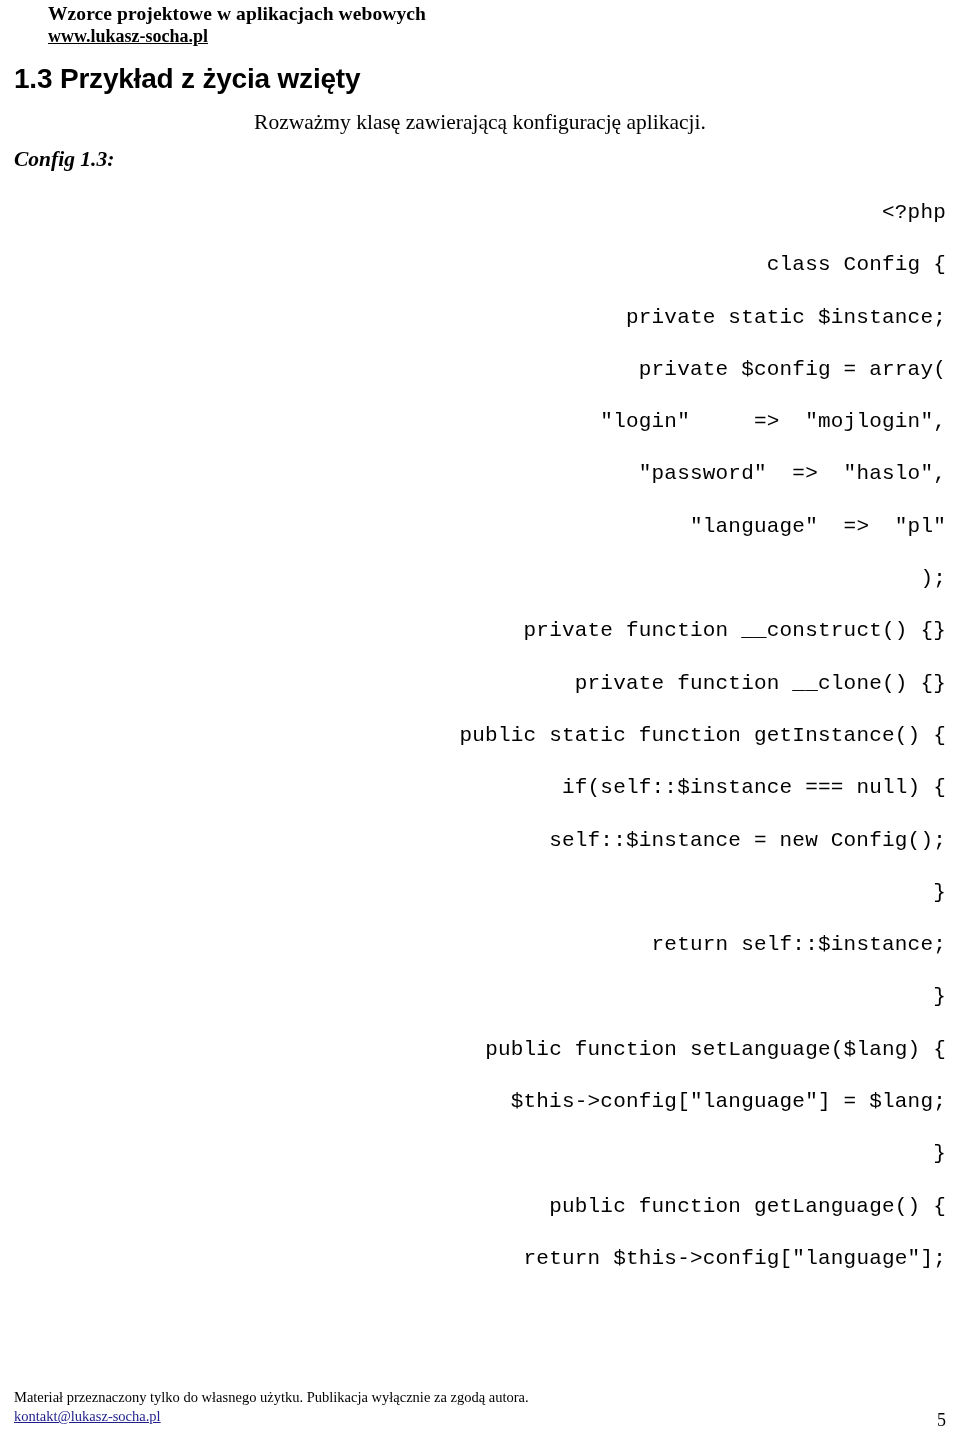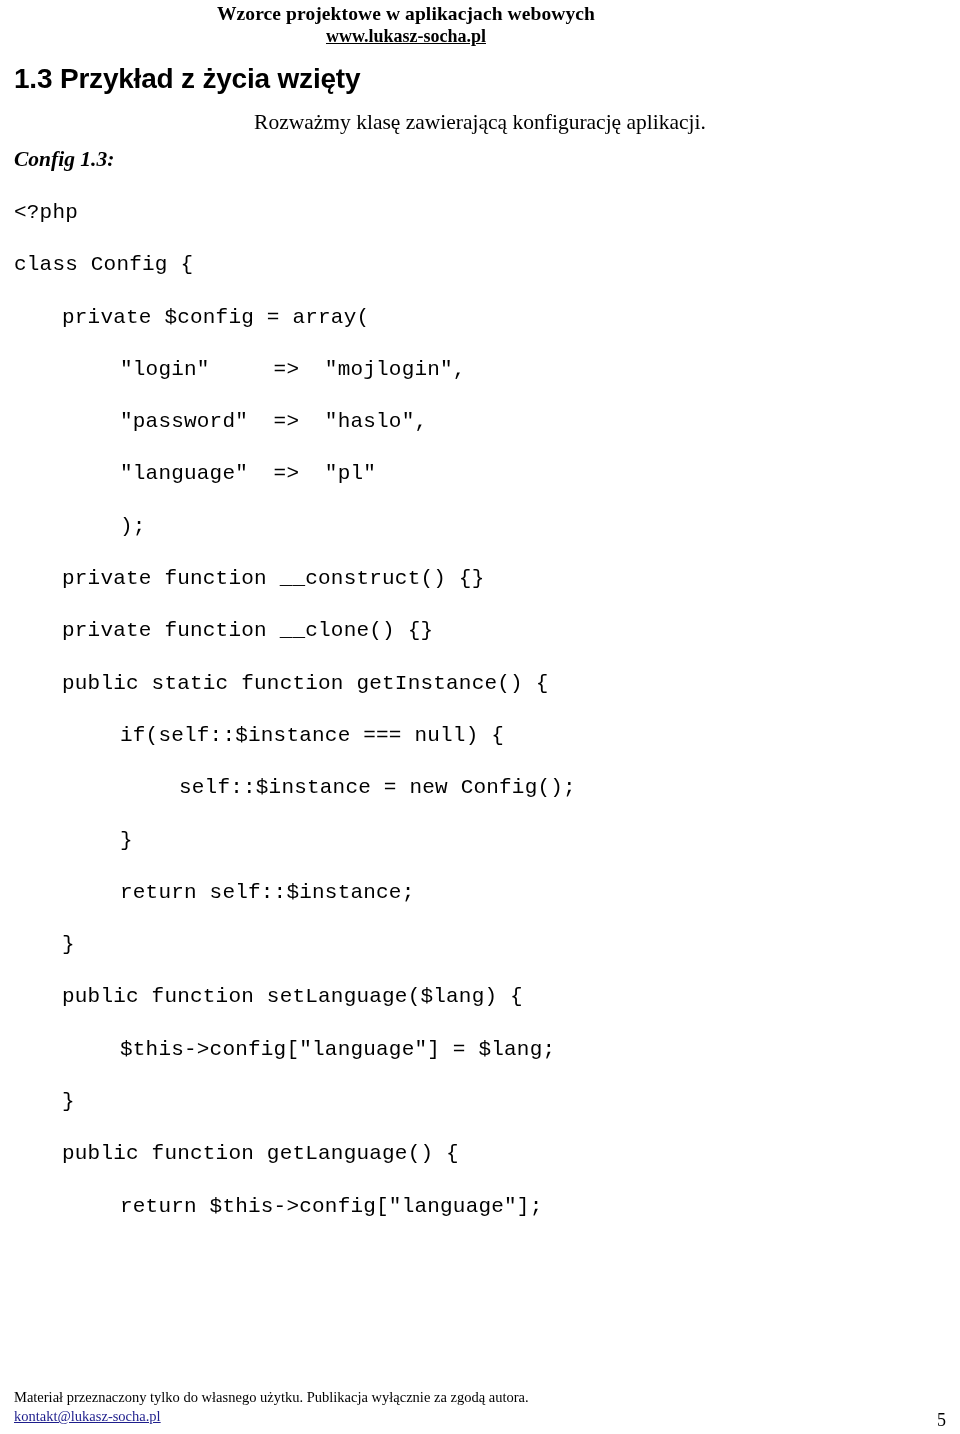--- a/index.html
+++ b/index.html
@@ -16,22 +16,23 @@
     color: #000000;
     -webkit-font-smoothing: antialiased;
   }
 
   
   .page-header {
     position: absolute;
     top: 0px;
     left: 0px;
     width: 816px;
-    text-align: center;
+    text-align: left;
     padding-top: 3px;
+    padding-left: 48px;
   }
   .header-title {
     display: block;
     font-family: "Liberation Serif", serif;
     font-weight: bold;
     font-size: 19.5px;
     line-height: 22px;
     letter-spacing: 0.1px;
     padding-right: 4px;
     color: #000000;
@@ -81,20 +82,21 @@
     font-size: 21.5px;
     line-height: 28px;
     margin: 8px 0 0 0;
     color: #000000;
   }
 
   
   .code-listing {
     margin: 14px 0 0 0;
     padding: 0;
+    text-align: right;
   }
   .code-line {
     font-family: "Liberation Mono", "DejaVu Sans Mono", monospace;
     font-size: 21px;
     line-height: 52.3px;
     white-space: pre;
     color: #000000;
     letter-spacing: 0.2px;
     height: 52.3px;
   }
@@ -147,20 +149,21 @@
 
   <h1 class="section-title">1.3 Przykład z życia wzięty</h1>
 
   <p class="para">Rozważmy klasę zawierającą konfigurację aplikacji.</p>
 
   <p class="listing-label">Config 1.3:</p>
 
   <div class="code-listing" id="code-listing">
       <div class="code-line ind-0">&lt;?php</div>
       <div class="code-line ind-0">class Config {</div>
+      <div class="code-line ind-1">private static $instance;</div>
       <div class="code-line ind-1">private $config = array(</div>
       <div class="code-line ind-2">"login"     =&gt;  "mojlogin",</div>
       <div class="code-line ind-2">"password"  =&gt;  "haslo",</div>
       <div class="code-line ind-2">"language"  =&gt;  "pl"</div>
       <div class="code-line ind-2">);</div>
       <div class="code-line ind-1">private function __construct() {}</div>
       <div class="code-line ind-1">private function __clone() {}</div>
       <div class="code-line ind-1">public static function getInstance() {</div>
       <div class="code-line ind-2">if(self::$instance === null) {</div>
       <div class="code-line ind-3">self::$instance = new Config();</div>

